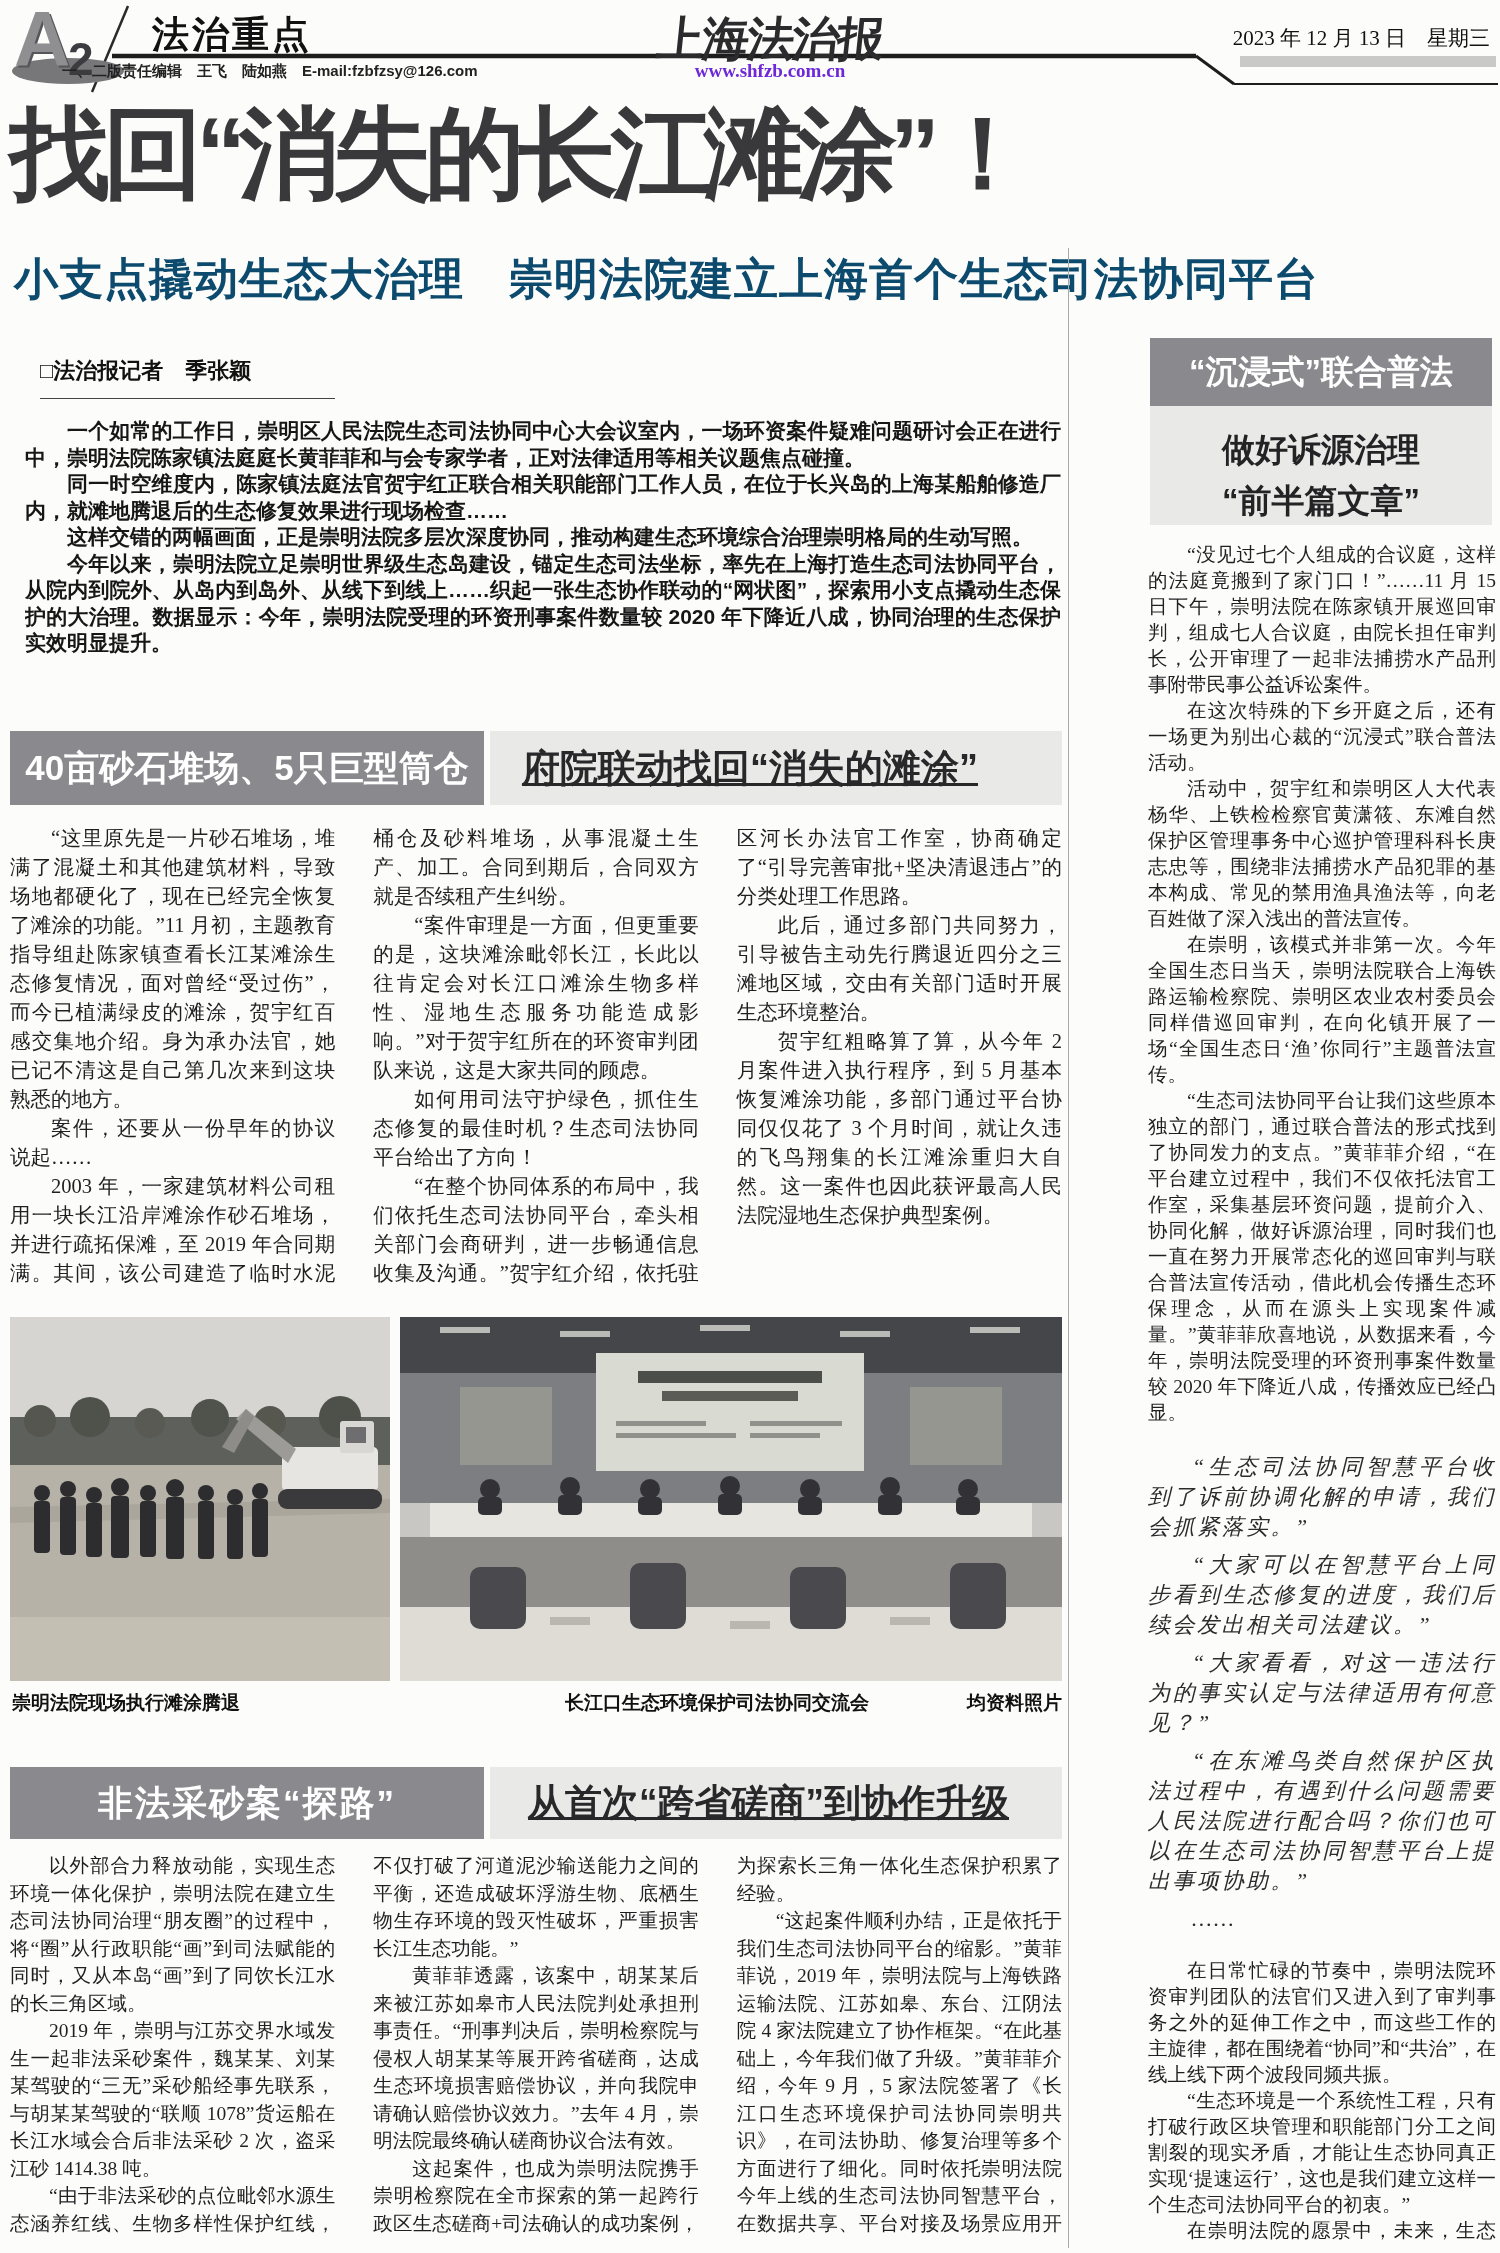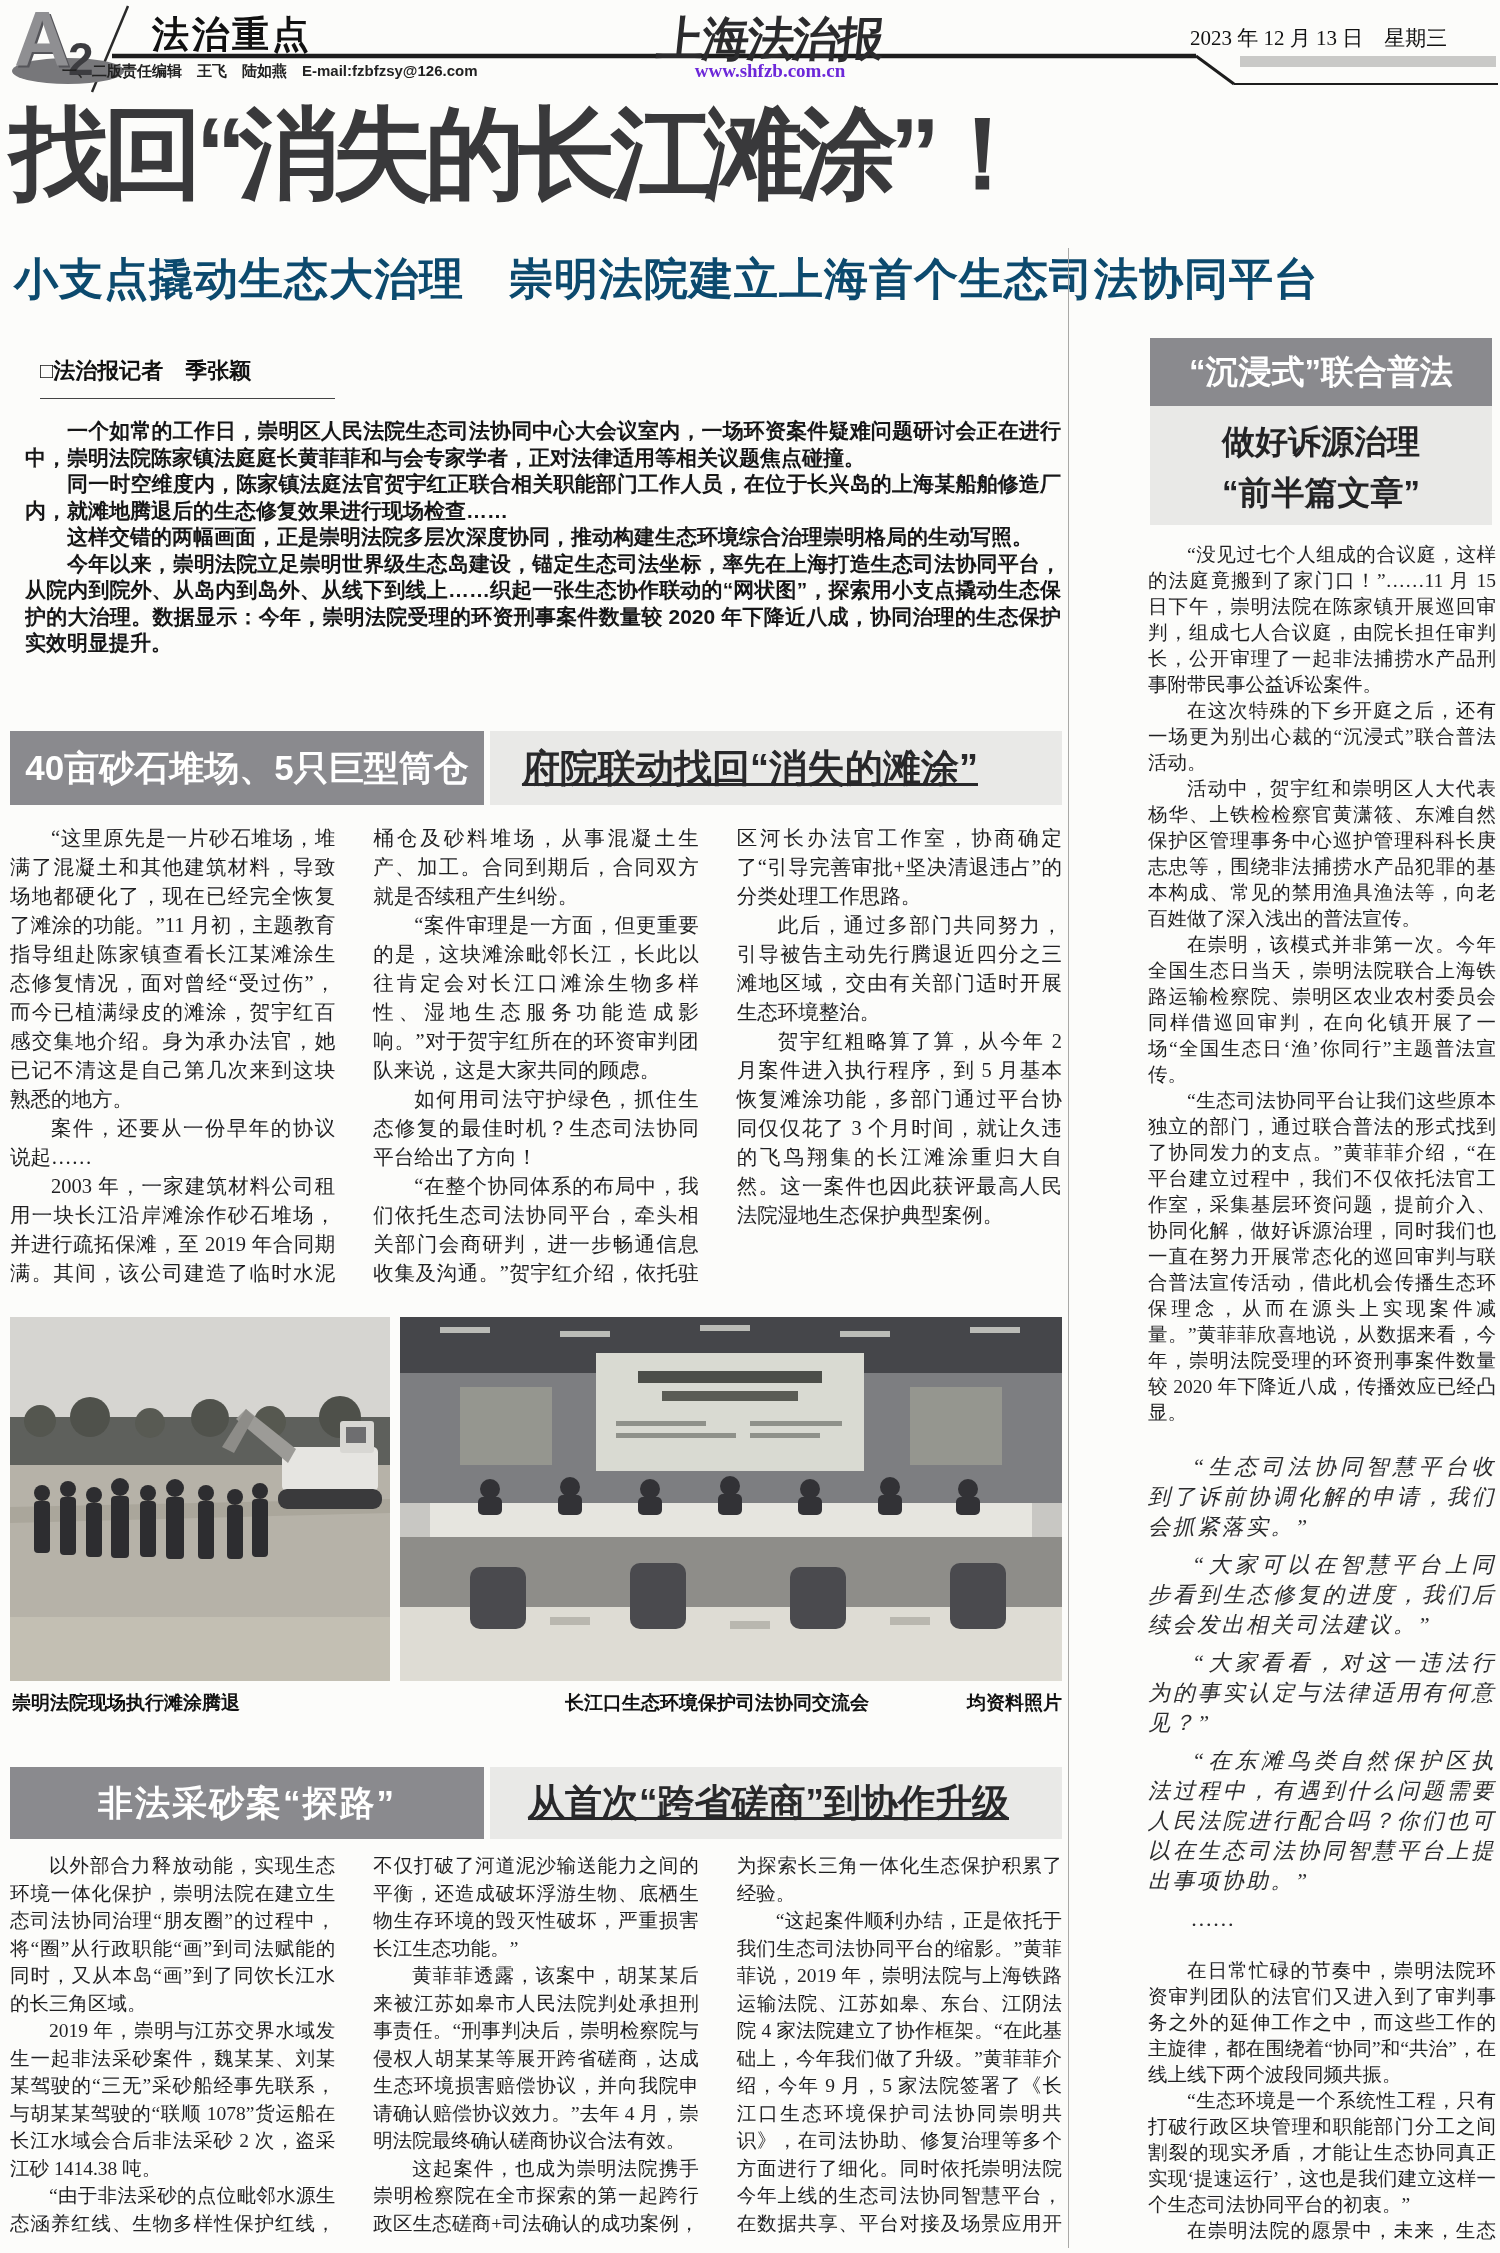--- a/index.html
+++ b/index.html
@@ -17,21 +17,21 @@
   .badge .two{position:absolute;left:58px;top:26px;font-family:"Liberation Sans",sans-serif;
             font-size:46px;font-weight:900;color:#3c3c40;}
   .section-name{position:absolute;left:152px;top:10px;font-family:"Liberation Sans",sans-serif;
             font-size:37px;font-weight:900;color:#111;letter-spacing:3px;}
   .masthead{position:absolute;left:640px;top:8px;width:260px;text-align:center;
             font-size:47px;font-weight:900;color:#2b2b2d;transform:skewX(-6deg);letter-spacing:-2px;}
   .website{position:absolute;left:640px;top:60px;width:260px;text-align:center;
             font-size:19px;font-weight:700;color:#6d28d9;}
   .editors{position:absolute;left:62px;top:62px;font-family:"Liberation Sans",sans-serif;
             font-size:15px;font-weight:700;color:#222;}
-  .date{position:absolute;right:10px;top:24px;width:300px;font-size:21px;color:#111;}
+  .date{position:absolute;right:10px;top:24px;width:300px;text-align:right;font-size:21px;color:#111;}
   .date-bar{position:absolute;left:1240px;top:56px;width:256px;height:11px;background:#c9c9c7;}
 
   
   .headline{position:absolute;left:10px;top:88px;width:1480px;font-family:"Liberation Sans","DejaVu Sans",sans-serif;
             font-size:100px;font-weight:900;color:#39393b;letter-spacing:-7px;white-space:nowrap;}
   .subhead{position:absolute;left:14px;top:250px;width:1180px;font-family:"Liberation Sans",sans-serif;
             font-size:44px;font-weight:900;color:#0c4a6e;letter-spacing:1px;white-space:nowrap;}
   .byline{position:absolute;left:40px;top:356px;width:295px;font-family:"Liberation Sans",sans-serif;
             font-size:22px;font-weight:700;color:#111;border-bottom:1.5px solid #444;padding-bottom:12px;}
   .lead{position:absolute;left:25px;top:418px;width:1036px;height:300px;overflow:hidden;
@@ -65,21 +65,21 @@
   .cap-left{left:12px;width:380px;}
   .cap-right{left:400px;width:662px;display:flex;}
   .cap-right .cap-text{margin-left:165px;}
   .cap-right .cap-credit{margin-left:auto;}
 
   
   .vdivider{position:absolute;left:1068px;top:248px;width:1px;height:2000px;background:#a9a9a7;}
   .sb-kicker{left:1150px;top:338px;width:342px;height:68px;font-size:33px;}
   .sb-head{position:absolute;left:1150px;top:406px;width:342px;height:119px;background:#e9e9e7;
         color:#232325;font-family:"Liberation Sans",sans-serif;font-weight:900;font-size:33px;
-        text-align:center;line-height:51px;padding-top:10px;}
+        text-align:center;line-height:51px;padding-top:18px;}
   .sb-body{position:absolute;left:1148px;top:542px;width:348px;height:1705px;overflow:hidden;
         font-size:19.5px;line-height:26px;text-align:justify;color:#1f1f21;}
   .sb-body p{margin:0;text-indent:2em;}
   .sb-quotes{margin-top:26px;margin-bottom:24px;}
   .sb-quotes p{margin:0 0 8px 0;text-indent:2em;font-style:italic;letter-spacing:2.5px;
         line-height:30px;font-size:22px;color:#2c2c2e;}
 </style>
 </head>
 <body>
 

